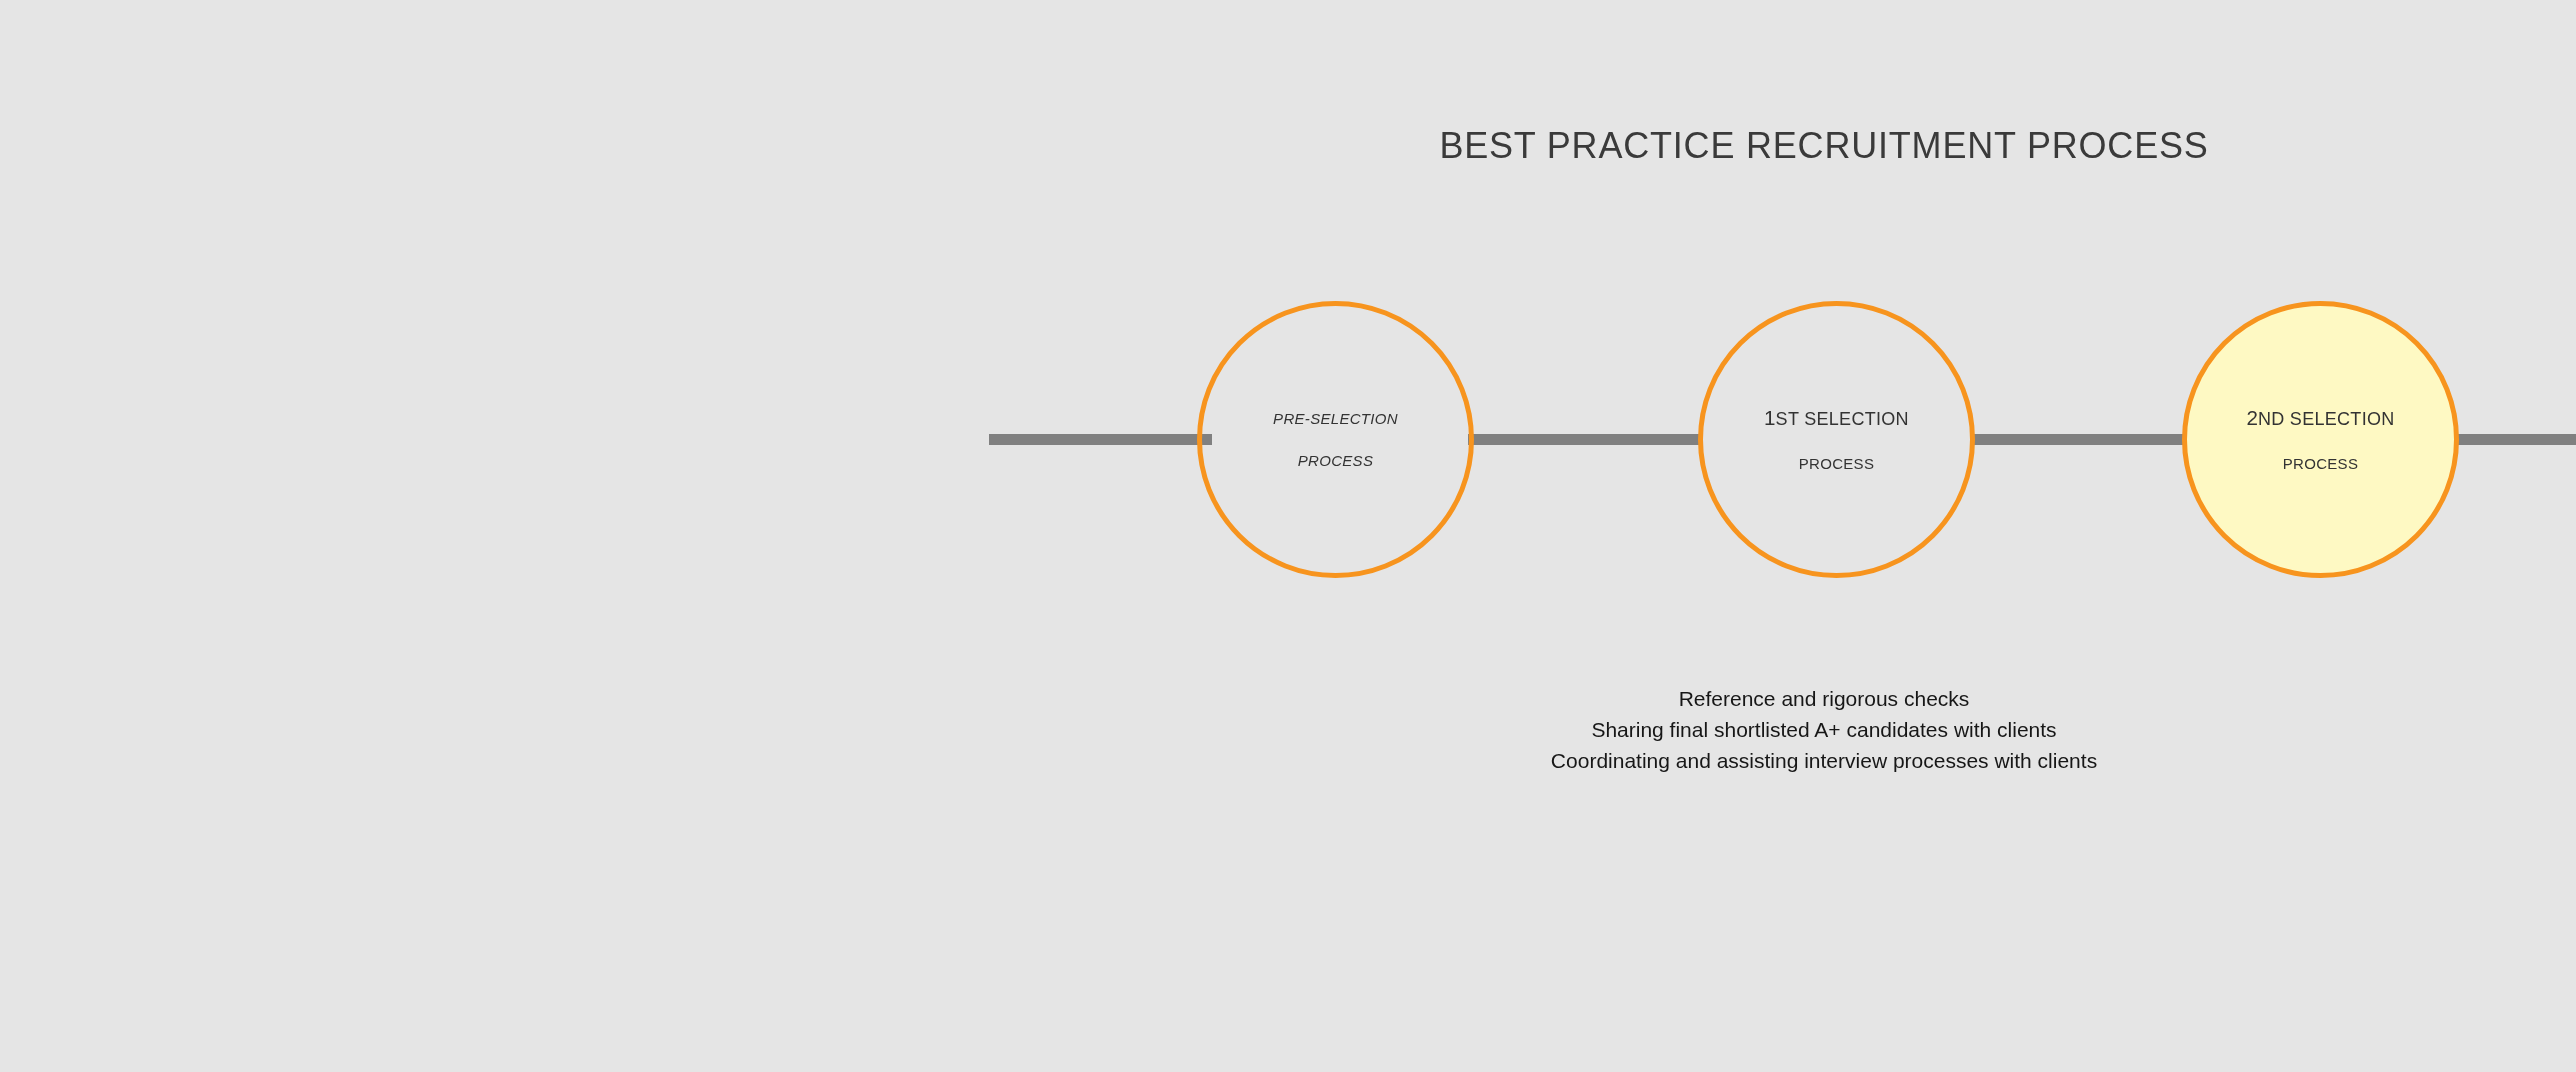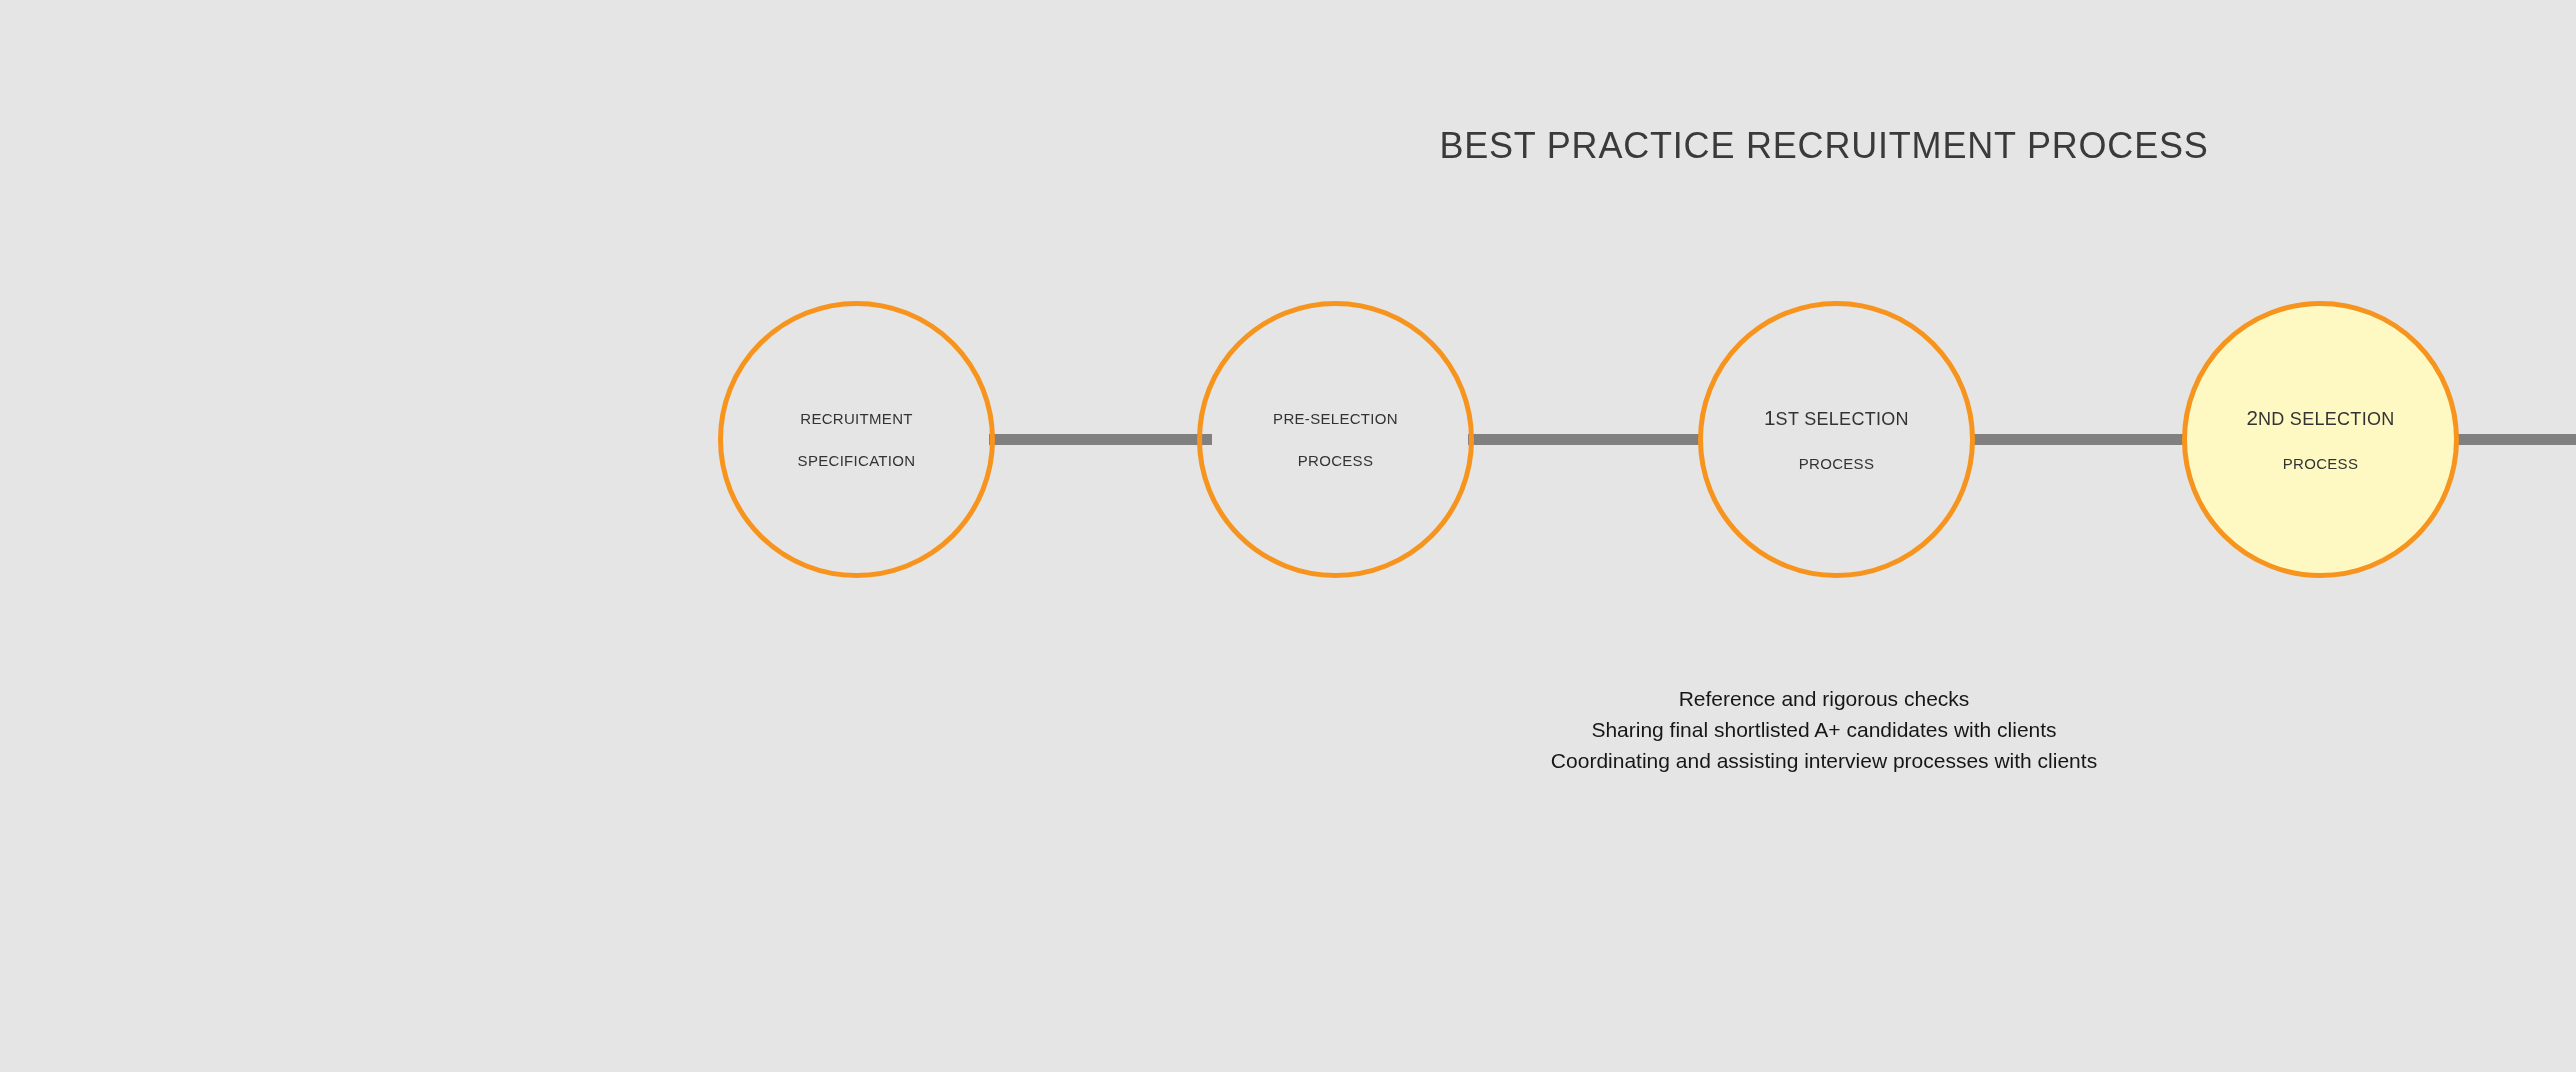--- a/index.html
+++ b/index.html
@@ -119,26 +119,22 @@
 
   <div id="page-title">BEST PRACTICE RECRUITMENT PROCESS</div>
 
   <div id="process-row">
 
     <div class="connector" style="left:989px; width:223px;"></div>
     <div class="connector" style="left:1468px; width:231px;"></div>
     <div class="connector" style="left:1970px; width:218px;"></div>
     <div class="connector" style="left:2453px; width:211px;"></div>
 
-    <div class="node" style="left:718px;">
-      <span class="node-line line1">RECRUITMENT</span>
-      <span class="node-line line2">SPECIFICATION</span>
-    </div>
 
-    <div class="node" style="left:1197px;">
+    <div class="node" style="left:1197px;font-style:italic;">
       <span class="node-line line1">PRE-SELECTION</span>
       <span class="node-line line2">PROCESS</span>
     </div>
 
     <div class="node" style="left:1698px;">
       <span class="node-line line1">
         <span class="ord-num">1</span><span class="ord-suffix">ST SELECTION</span>
       </span>
       <span class="node-line line2">PROCESS</span>
     </div>

